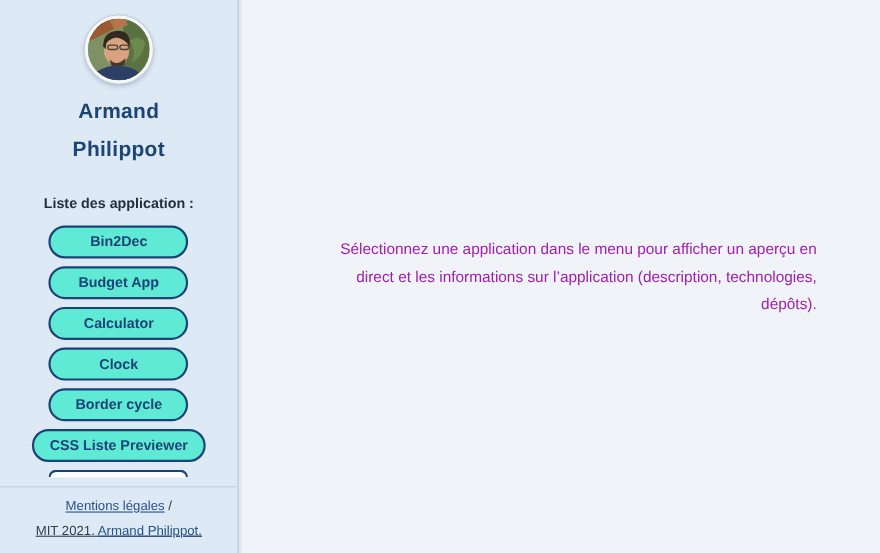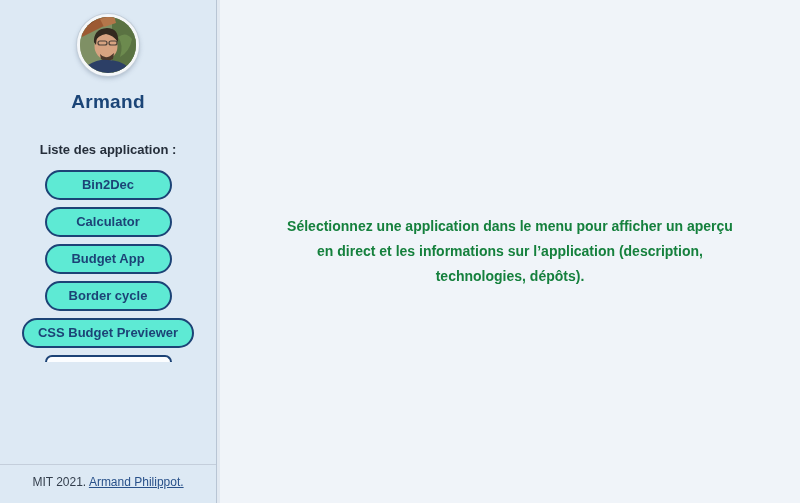--- a/index.html
+++ b/index.html
@@ -122,25 +122,24 @@
   
   main.main-content {
     flex: 1;
     display: flex;
     align-items: center;
     justify-content: center;
     background: #f0f4f9;
   }
   .placeholder-message {
     max-width: 465px;
-    text-align: center;
+    text-align: right;
     font-size: 14px;
     line-height: 25px;
-    color: #15803d;
-    font-weight: bold;
+    color: #a21caf;
   }
 </style>
 </head>
 <body>
 
 <div class="app">
 
   <aside class="sidebar">
 
     <div class="avatar">
@@ -157,35 +156,41 @@
         <rect x="18" y="24" width="9" height="4" rx="2" fill="none" stroke="#4c4038" stroke-width="1.2"></rect>
         <rect x="29" y="24" width="8" height="4" rx="2" fill="none" stroke="#4c4038" stroke-width="1.2"></rect>
         <path d="M18 34 Q20 44 27 43 Q34 42 36 33 Q34 42 27 45 Q20 44 18 34Z" fill="#5a4435"></path>
         <path d="M20 37 Q26 44 34 36 L33 42 Q27 46 21 42 Z" fill="#4a372b"></path>
         <path d="M8 48 Q18 42 28 43 Q40 43 48 50 L48 56 L8 56 Z" fill="#2c3f66"></path>
       </svg>
     </div>
 
     <h1 class="name">
       <span>Armand</span>
+      <span>Philippot</span>
     </h1>
 
 
     <div class="apps-label">Liste des application :</div>
 
     <nav class="apps-nav">
       <button class="app-button">Bin2Dec</button>
+      <button class="app-button">Budget App</button>
       <button class="app-button">Calculator</button>
-      <button class="app-button">Budget App</button>
+      <button class="app-button">Clock</button>
       <button class="app-button">Border cycle</button>
-      <button class="app-button">CSS Budget Previewer</button>
+      <button class="app-button">CSS Liste Previewer</button>
       <div class="app-button--partial"></div>
     </nav>
 
     <footer class="sidebar-footer">
+      <div class="footer-line">
+        <a href="#">Mentions légales</a>
+        <span>/</span>
+      </div>
       <div class="footer-line">
         <span>MIT 2021.</span>
         <a href="#">Armand Philippot.</a>
       </div>
     </footer>
 
   </aside>
 
   <div class="sidebar-scrollbar"></div>
 

